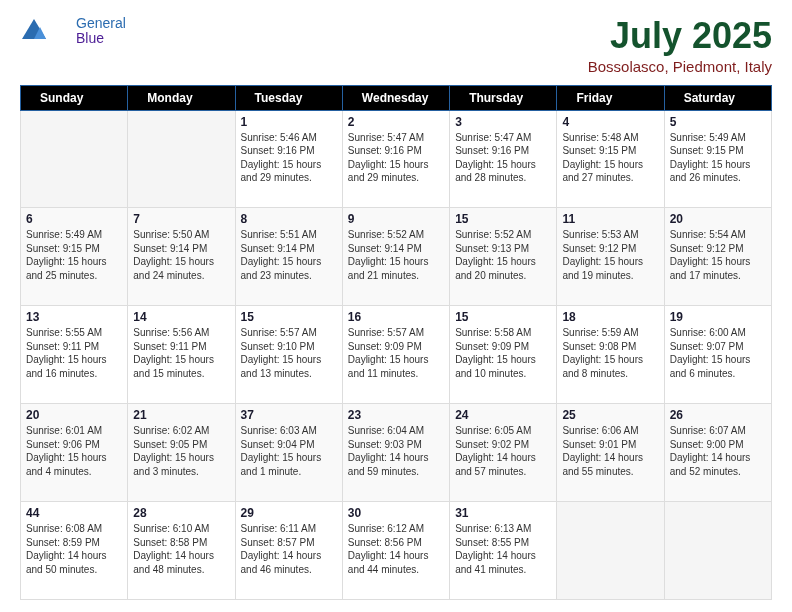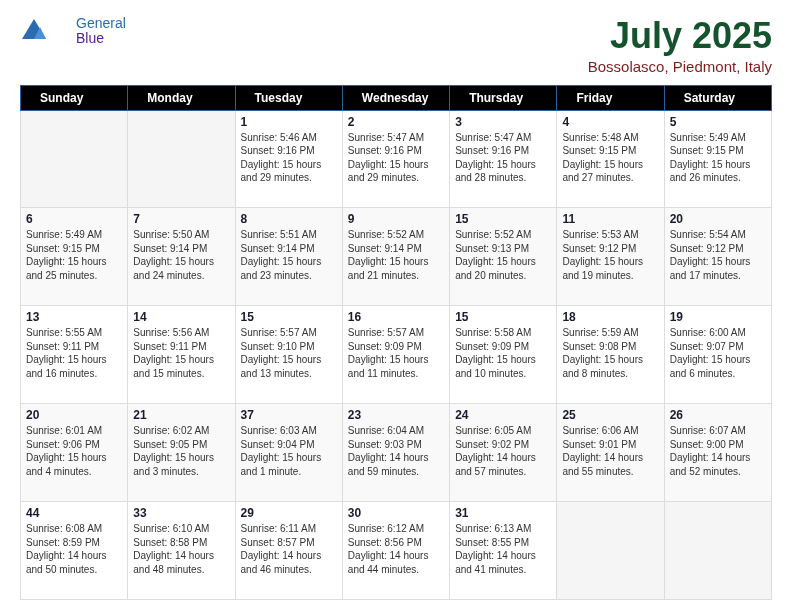--- a/index.html
+++ b/index.html
@@ -247,21 +247,21 @@
             <span class="day-number">26</span>
             <div class="day-detail">Sunrise: 6:07 AM<br>Sunset: 9:00 PM<br>Daylight: 14 hours and 52 minutes.</div>
           </td>
         </tr>
         <tr>
           <td>
             <span class="day-number">44</span>
             <div class="day-detail">Sunrise: 6:08 AM<br>Sunset: 8:59 PM<br>Daylight: 14 hours and 50 minutes.</div>
           </td>
           <td>
-            <span class="day-number">33</span>
+            <span class="day-number">28</span>
             <div class="day-detail">Sunrise: 6:10 AM<br>Sunset: 8:58 PM<br>Daylight: 14 hours and 48 minutes.</div>
           </td>
           <td>
             <span class="day-number">29</span>
             <div class="day-detail">Sunrise: 6:11 AM<br>Sunset: 8:57 PM<br>Daylight: 14 hours and 46 minutes.</div>
           </td>
           <td>
             <span class="day-number">30</span>
             <div class="day-detail">Sunrise: 6:12 AM<br>Sunset: 8:56 PM<br>Daylight: 14 hours and 44 minutes.</div>
           </td>

